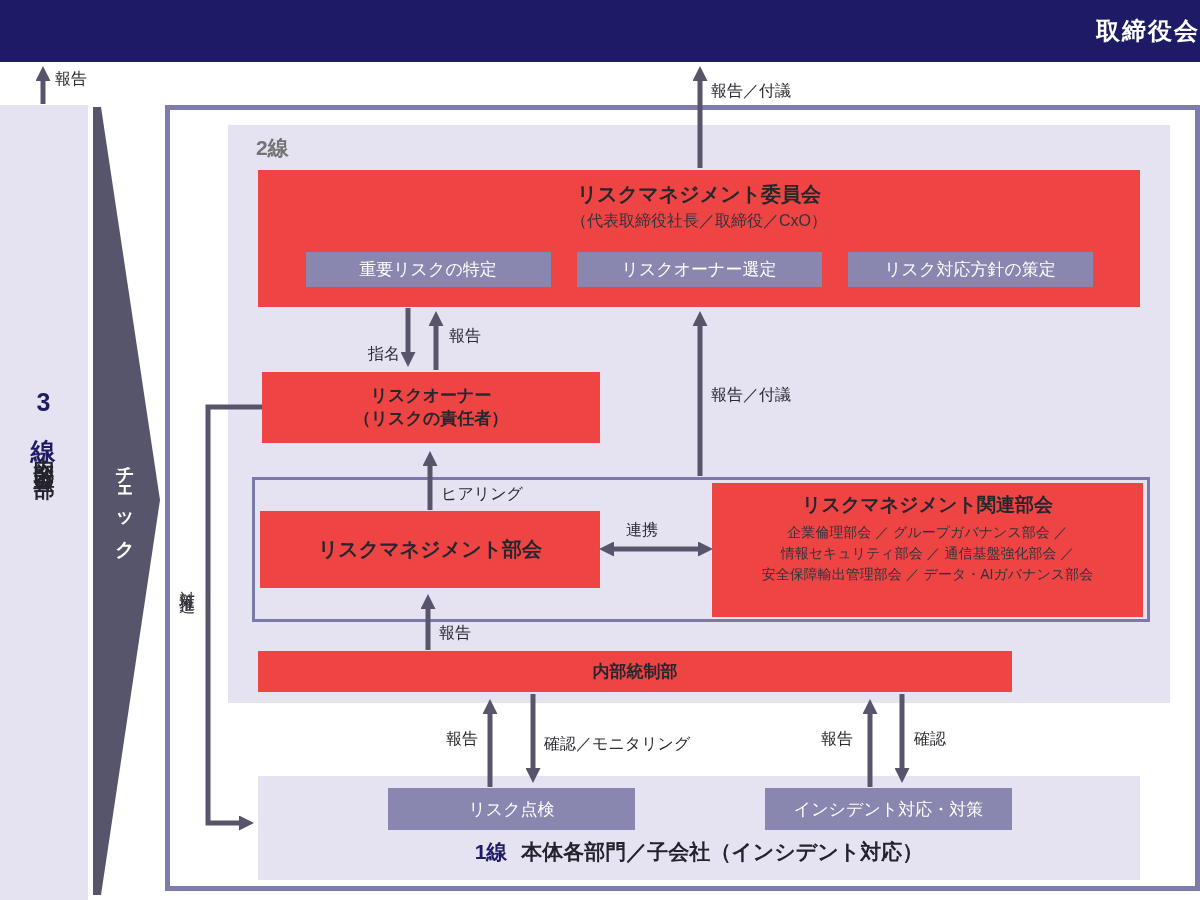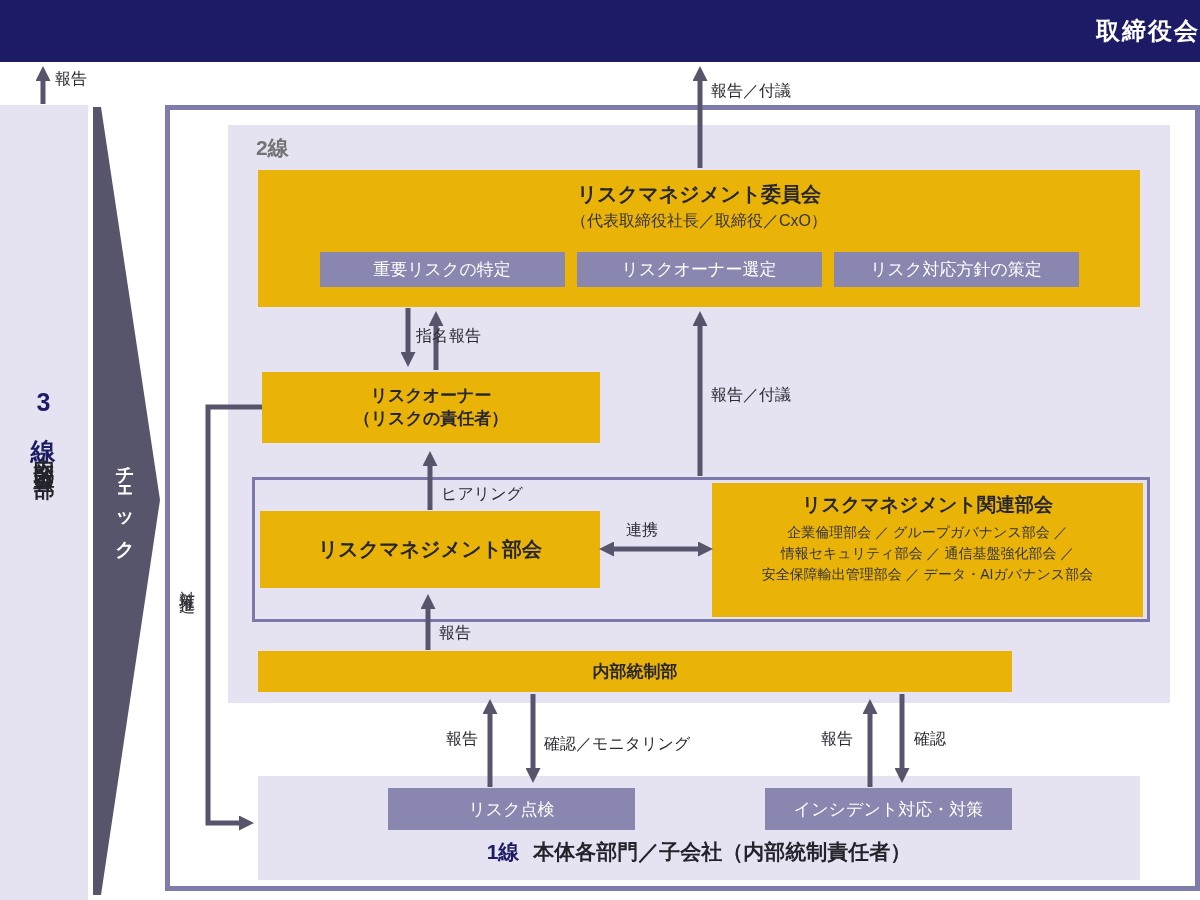--- a/index.html
+++ b/index.html
@@ -17,25 +17,25 @@
   .line3-dept{font-size:21px;font-weight:bold;color:#23232b;letter-spacing:5px;}
 
   .check-text{left:112px;top:452px;color:#ffffff;font-size:19px;font-weight:bold;letter-spacing:3px;z-index:60;}
   .taisaku-text{left:176px;top:577px;color:#33333b;font-size:16px;letter-spacing:3px;z-index:60;}
 
   .outer{left:165px;top:105px;width:1035px;height:786px;border:5px solid #7e7cab;background:#ffffff;box-sizing:border-box;}
 
   .panel2{left:228px;top:125px;width:942px;height:578px;background:#e5e3f1;}
   .label2{left:256px;top:134px;font-size:21px;font-weight:bold;color:#737373;}
 
-  .whitebox{background:#eab308;}
+  .whitebox{background:#ef4444;}
   .committee{left:258px;top:170px;width:882px;height:137px;text-align:center;}
   .committee-title{margin-top:11px;font-size:20px;font-weight:bold;}
   .committee-sub{margin-top:3px;font-size:16px;color:#33333b;}
-  .actions{left:0;right:0;top:82px;display:flex;justify-content:center;gap:12px;}
+  .actions{left:0;right:0;top:82px;display:flex;justify-content:center;gap:26px;}
   .action-btn{width:245px;height:35px;background:#8987af;color:#ffffff;font-size:17px;display:flex;align-items:center;justify-content:center;}
 
   .owner-box{left:262px;top:372px;width:338px;height:71px;display:flex;flex-direction:column;align-items:center;justify-content:center;font-size:17px;font-weight:bold;line-height:1.35;text-align:center;}
 
   .subcontainer{left:252px;top:477px;width:898px;height:145px;border:3px solid #7b79ac;box-sizing:border-box;background:transparent;}
 
   .bukai-box{left:260px;top:511px;width:340px;height:77px;display:flex;align-items:center;justify-content:center;font-size:20px;font-weight:bold;}
 
   .related-box{left:712px;top:483px;width:431px;height:134px;text-align:center;}
   .related-title{margin-top:9px;font-size:19px;font-weight:bold;}
@@ -105,21 +105,21 @@
   </div>
 
   <div class="abs whitebox naibu-box">
     <span>内部統制部</span>
   </div>
 
   <div class="abs line1-box">
     <div class="l1-btn l1-btn-risk">リスク点検</div>
     <div class="l1-btn l1-btn-incident">インシデント対応・対策</div>
     <div class="line1-label">
-      <span class="num">1線</span><span>本体各部門／子会社（内部統制責任者）</span>
+      <span class="num">1線</span><span>本体各部門／子会社（インシデント対応）</span>
     </div>
   </div>
 
   <svg class="abs arrow-svg" width="1200" height="900" viewBox="0 0 1200 900">
     <defs>
       <marker id="ah" viewBox="0 0 10 10" refX="6" refY="5" markerWidth="3" markerHeight="3" orient="auto-start-reverse">
         <path d="M0,0 L10,5 L0,10 z" fill="#56556c"></path>
       </marker>
     </defs>
     <polygon points="93,107 101,107 160,500 101,895 93,895" fill="#56556c" stroke="none"></polygon>
@@ -136,21 +136,21 @@
     <line x1="870" y1="787" x2="870" y2="705" marker-end="url(#ah)"></line>
     <line x1="902" y1="694" x2="902" y2="777" marker-end="url(#ah)"></line>
     <polyline points="262,407 208,407 208,823 248,823" marker-end="url(#ah)"></polyline>
   </svg>
 
   <div class="abs vtext check-text">チェック</div>
   <div class="abs vtext taisaku-text">対策推進</div>
 
   <div class="abs flow-label" style="left:55px;top:69px;">報告</div>
   <div class="abs flow-label" style="left:711px;top:81px;">報告／付議</div>
-  <div class="abs flow-label" style="left:368px;top:326px;margin-left:48px;">指名</div>
+  <div class="abs flow-label" style="left:368px;top:344px;">指名</div>
   <div class="abs flow-label" style="left:449px;top:326px;">報告</div>
   <div class="abs flow-label" style="left:441px;top:484px;">ヒアリング</div>
   <div class="abs flow-label" style="left:711px;top:385px;">報告／付議</div>
   <div class="abs flow-label" style="left:626px;top:520px;">連携</div>
   <div class="abs flow-label" style="left:439px;top:623px;">報告</div>
   <div class="abs flow-label" style="left:446px;top:729px;">報告</div>
   <div class="abs flow-label" style="left:544px;top:734px;">確認／モニタリング</div>
   <div class="abs flow-label" style="left:821px;top:729px;">報告</div>
   <div class="abs flow-label" style="left:914px;top:729px;">確認</div>
 

